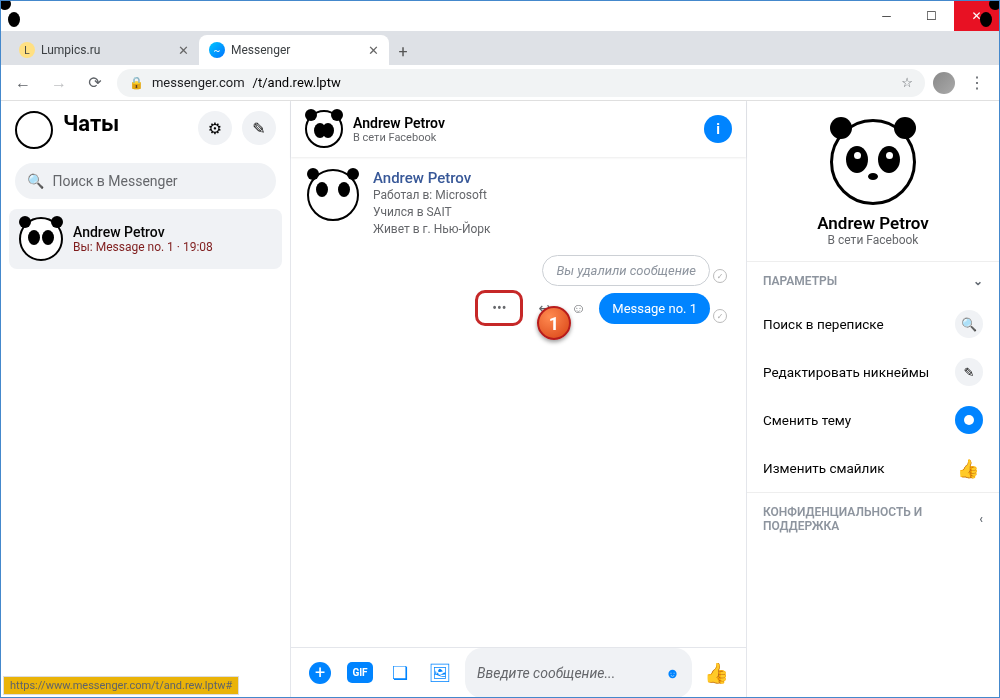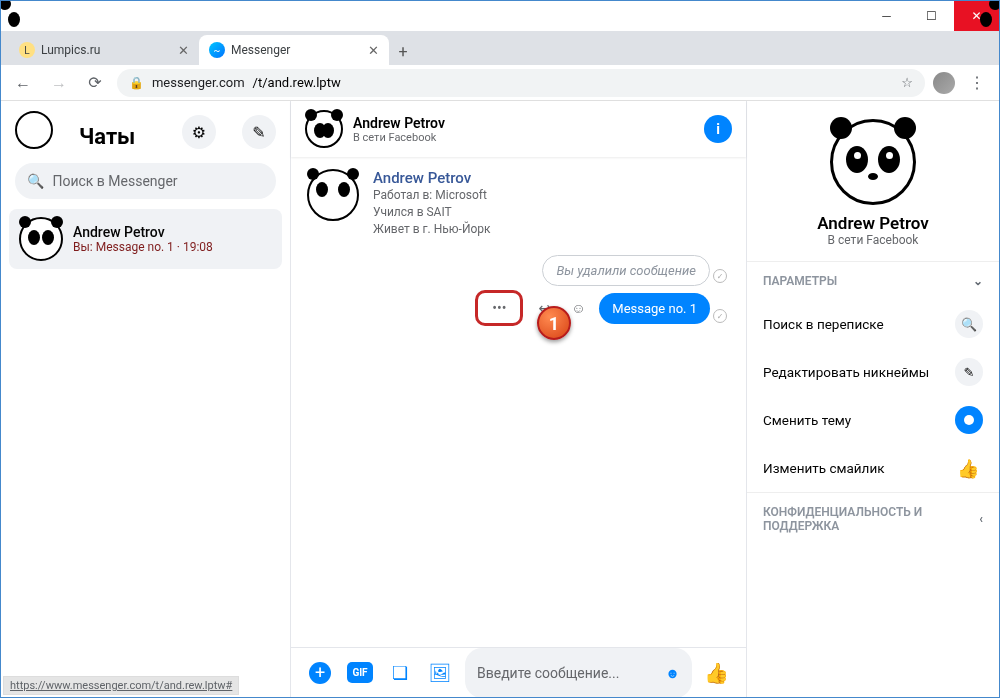--- a/index.html
+++ b/index.html
@@ -25,21 +25,21 @@
 .addrfield .url-host { color: #202124; }
 .addrfield .url-path { color: #000000; }
 .star { color: #5f6368; }
 .prof { width: 22px; height: 22px; background: linear-gradient(135deg,#888,#aaa); border-radius: 50%; }
 .menu3 { color: #5f6368; font-size: 16px; }
 
 
 .app { display: flex; height: calc(698px - 30px - 34px - 36px - 2px); }
 
 .sidebar { width: 290px; border-right: 1px solid #e4e6eb; display: flex; flex-direction: column; }
-.sb-header { display: flex; align-items: flex-end; padding: 10px 14px; gap: 26px; }
+.sb-header { display: flex; align-items: flex-start; padding: 10px 14px; gap: 10px; }
 .sb-avatar { width: 38px; height: 38px; border-radius: 50%; background: #fff; border: 2px solid #000; display: flex; align-items: center; justify-content: center; }
 .sb-title { font-size: 22px; font-weight: 700; flex: 1; }
 .iconcircle { width: 34px; height: 34px; border-radius: 50%; background: #f0f2f5; display: flex; align-items: center; justify-content: center; color: #050505; }
 
 .sb-search { margin: 4px 14px 10px; height: 36px; background: #f0f2f5; border-radius: 18px; display: flex; align-items: center; padding: 0 12px; gap: 8px; color: #65676b; font-size: 14px; }
 
 .chat-item { display: flex; align-items: center; gap: 10px; padding: 8px 10px; margin: 0 8px; border-radius: 8px; background: #f0f2f5; }
 .chat-item .ci-avatar { width: 44px; height: 44px; border-radius: 50%; background: #fff; border: 2px solid #000; position: relative; }
 .ci-text .ci-name { font-size: 14px; font-weight: 500; color: #050505; }
 .ci-text .ci-sub { font-size: 12px; color: #7f1d1d; }
@@ -63,21 +63,21 @@
 .unsent-bubble { border: 1px solid #ccd0d5; color: #8d949e; background: #fff; border-radius: 18px; padding: 7px 13px; font-size: 13px; font-style: italic; }
 .msg-bubble { background: #0084ff; color: #fff; border-radius: 18px; padding: 8px 13px; font-size: 13px; }
 .msg-action { width: 26px; height: 26px; border-radius: 50%; display: flex; align-items: center; justify-content: center; color: #65676b; font-size: 14px; }
 .seen-dot { width: 14px; height: 14px; border: 1px solid #bbb; border-radius: 50%; color: #aaa; font-size: 8px; display: flex; align-items: center; justify-content: center; position: absolute; right: -5px; bottom: 3px; }
 .highlight-box { border: 3px solid #c62828; border-radius: 10px; padding: 2px 8px; }
 .step-badge { position: absolute; width: 34px; height: 34px; border-radius: 50%; background: radial-gradient(circle at 35% 30%, #ff8a50, #d84315); color: #fff; font-weight: 700; font-size: 18px; display: flex; align-items: center; justify-content: center; border: 2px solid #b71c1c; box-shadow: 0 2px 4px rgba(0,0,0,0.4); }
 
 .composer { height: 50px; display: flex; align-items: center; gap: 10px; padding: 0 14px; border-top: 1px solid #e4e6eb; }
 .comp-icon { width: 30px; height: 30px; display: flex; align-items: center; justify-content: center; color: #0084ff; font-size: 18px; }
 .gif-badge { background: #0084ff; color: #fff; font-size: 10px; font-weight: 700; padding: 5px 5px; border-radius: 5px; }
-.comp-input { flex: 1; height: 50px; background: #f0f2f5; border-radius: 17px; display: flex; align-items: center; padding: 12px 12px; color: #65676b; font-size: 14px; }
+.comp-input { flex: 1; height: 50px; background: #f0f2f5; border-radius: 17px; display: flex; align-items: center; padding: 12px 12px; color: #65676b; font-size: 14px; font-style: italic; }
 .comp-input .smiley { margin-left: auto; color: #0084ff; }
 .thumb { color: #0084ff; font-size: 20px; }
 
 .rightpanel { width: 252px; display: flex; flex-direction: column; overflow: auto; }
 .rp-profile { text-align: center; padding: 18px 10px 14px; }
 .rp-avatar { width: 86px; height: 86px; border-radius: 50%; background: #fff; border: 3px solid #000; margin: 0 auto 8px; position: relative; }
 .rp-avatar .pear1, .rp-avatar .pear2 { position: absolute; width: 22px; height: 22px; background:#000; border-radius:50%; top:-5px;}
 .rp-avatar .pear1{left:-3px;} .rp-avatar .pear2{right:-3px;}
 .rp-avatar .peye1, .rp-avatar .peye2 { position: absolute; width: 22px; height: 27px; background:#000; border-radius:50%; top:24px;}
 .rp-avatar .peye1{left:13px;} .rp-avatar .peye2{right:13px;}
@@ -87,21 +87,21 @@
 .rp-sub { font-size: 12px; color: #65676b; }
 
 .rp-section-h { padding: 12px 16px; font-size: 12px; font-weight: 600; color: #8d949e; text-transform: uppercase; display: flex; align-items: center; border-top: 1px solid #eee; }
 .rp-section-h .chev { margin-left: auto; color: #606770; }
 .rp-row { padding: 10px 16px; display: flex; align-items: center; font-size: 13.5px; color: #050505; }
 .rp-row .ri { margin-left: auto; width: 28px; height: 28px; border-radius: 50%; background: #f0f2f5; display: flex; align-items: center; justify-content: center; font-size: 13px; }
 .ri.theme { background: #0084ff; }
 .ri.theme::after { content: ""; width: 10px; height: 10px; background: #fff; border-radius: 50%; }
 .ri.like { color: #0084ff; background: transparent; font-size: 18px; }
 
-.statusbar { position: absolute; bottom: 2px; left: 2px; font-size: 11px; color: #5f6368; background: #e5e5e5; padding: 2px 6px; border: 1px solid #ddd; text-decoration: underline; }
+.statusbar { position: absolute; bottom: 2px; left: 2px; font-size: 11px; color: #5f6368; background: #eab308; padding: 2px 6px; border: 1px solid #ddd; }
 
 .pandabig .pear1,.pandabig .pear2{position:absolute;width:12px;height:12px;background:#000;border-radius:50%;top:-3px;}
 .pandabig .pear1{left:-2px;}.pandabig .pear2{right:-2px;}
 .pandabig .peye1,.pandabig .peye2{position:absolute;width:12px;height:15px;background:#000;border-radius:50%;top:11px;}
 .pandabig .peye1{left:7px;}.pandabig .peye2{right:7px;}
 </style>
 </head>
 <body>
 
 <div class="titlebar">

